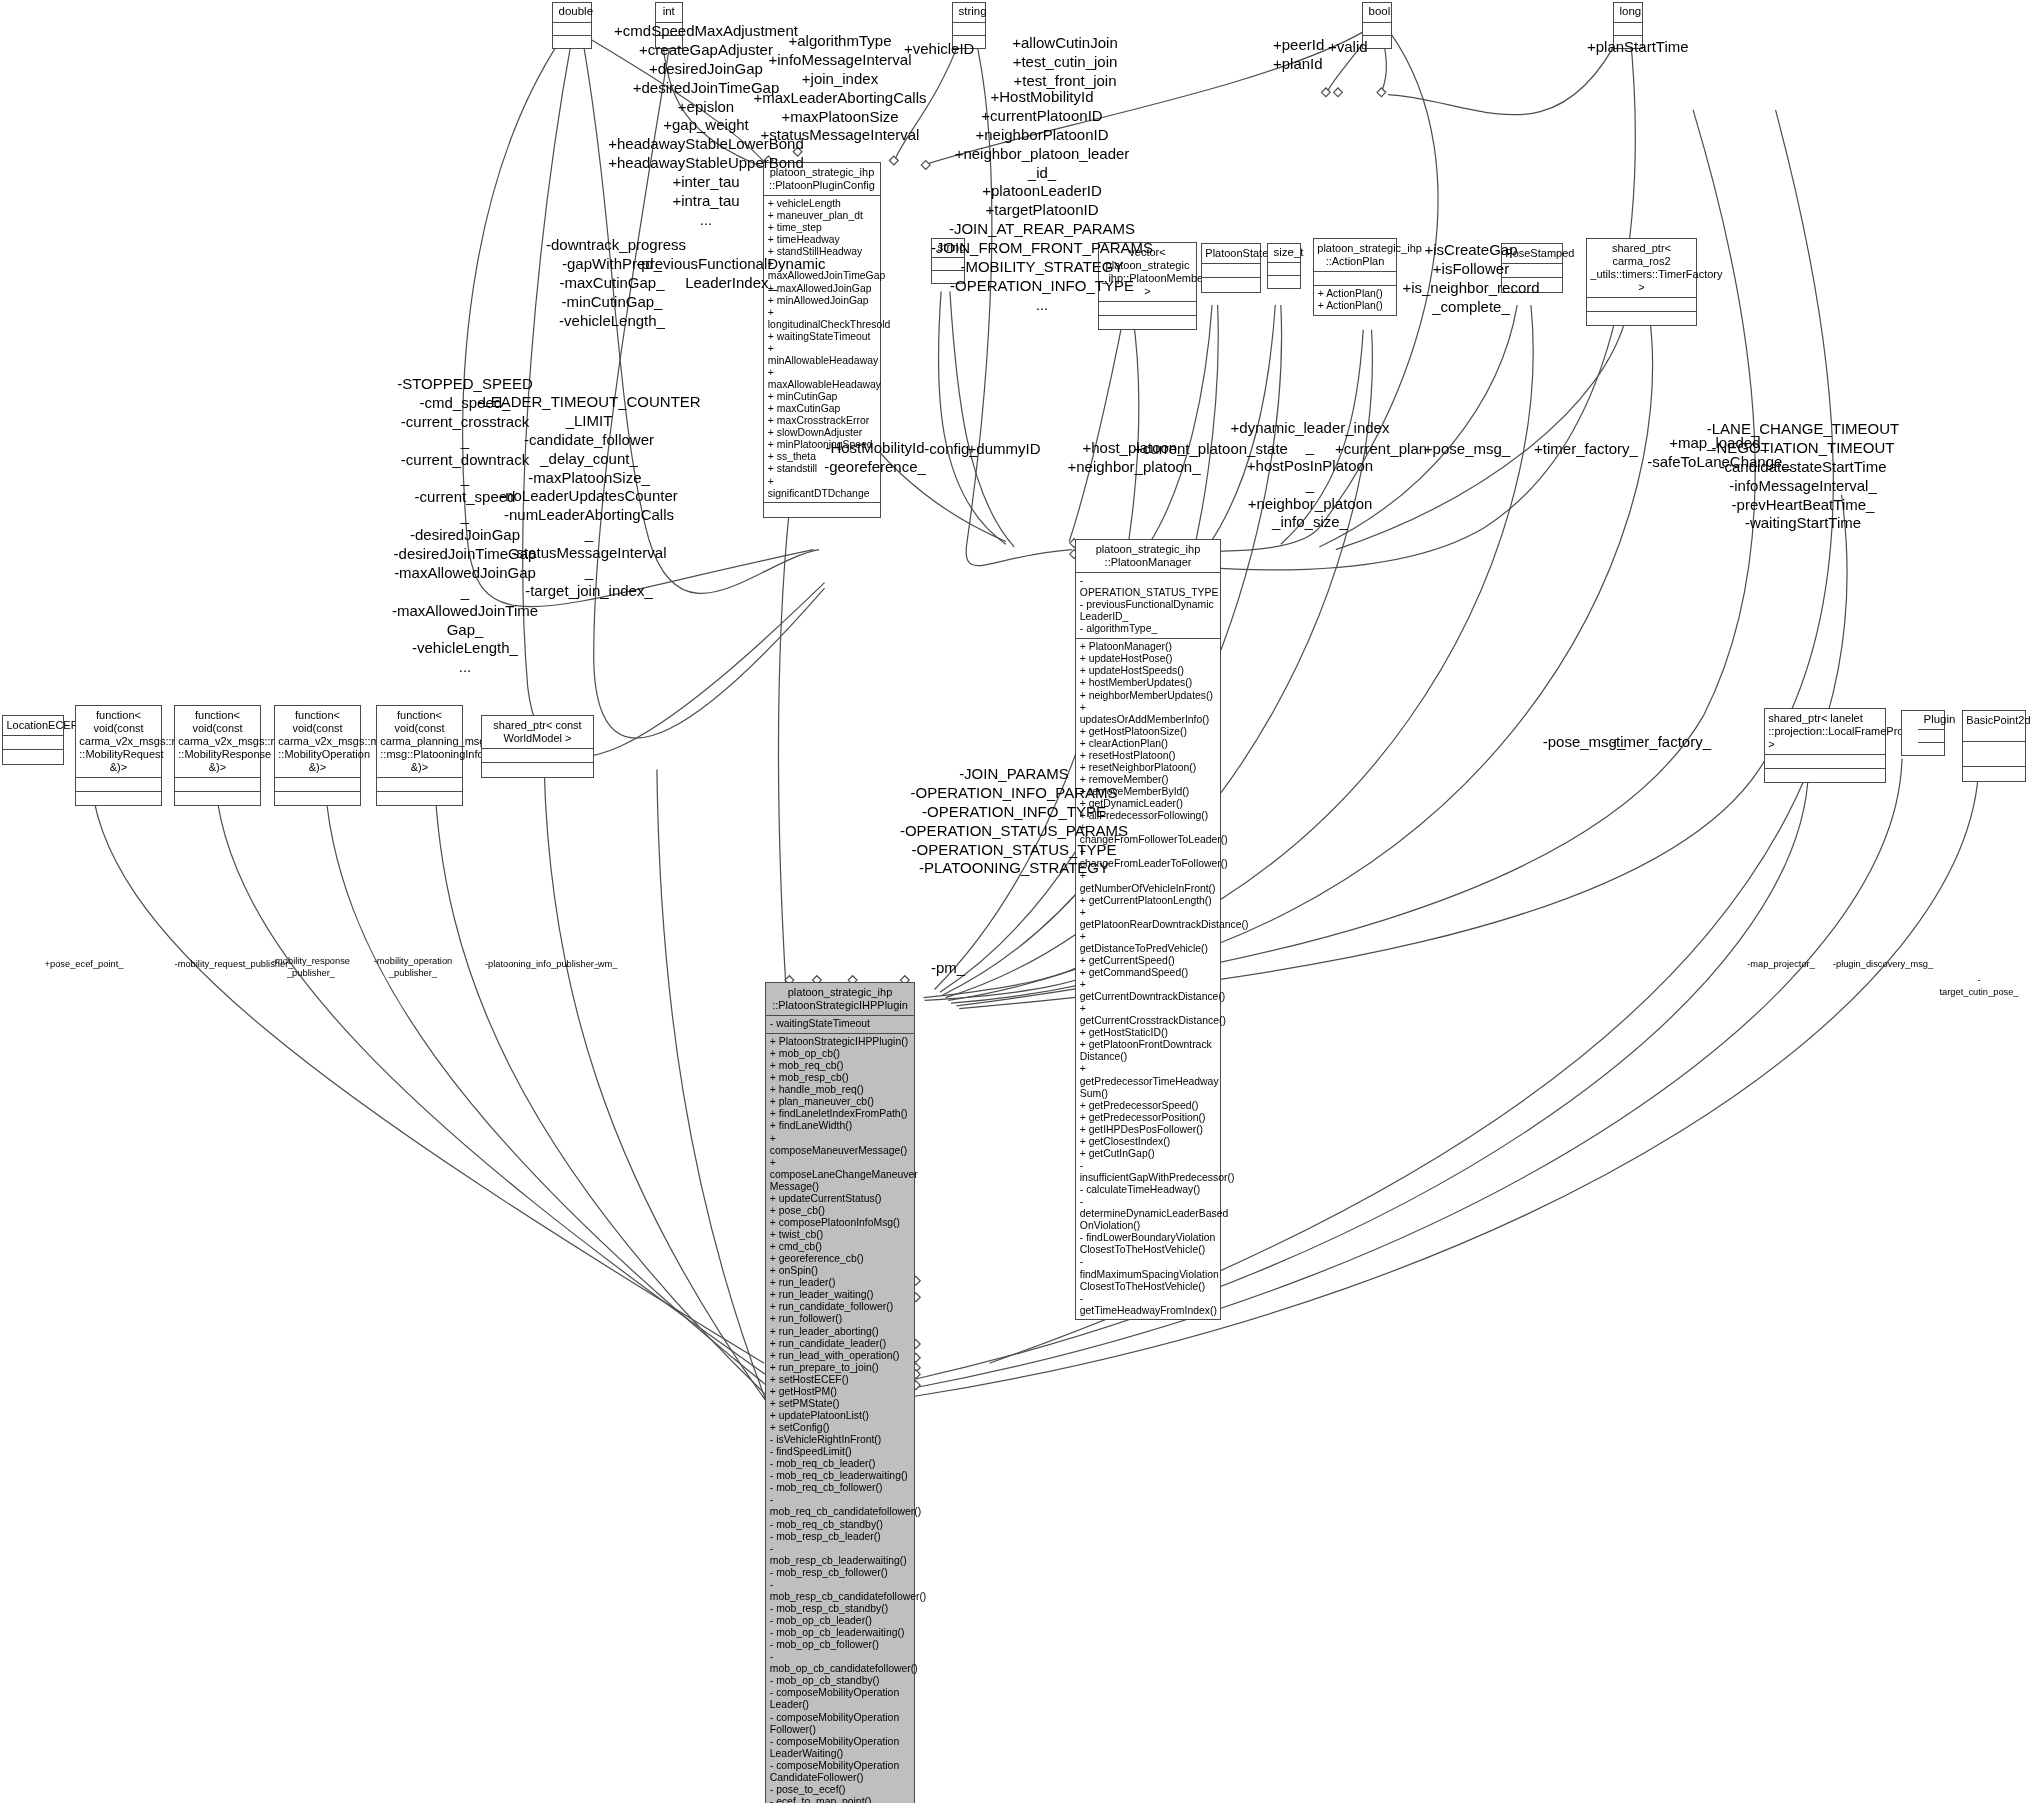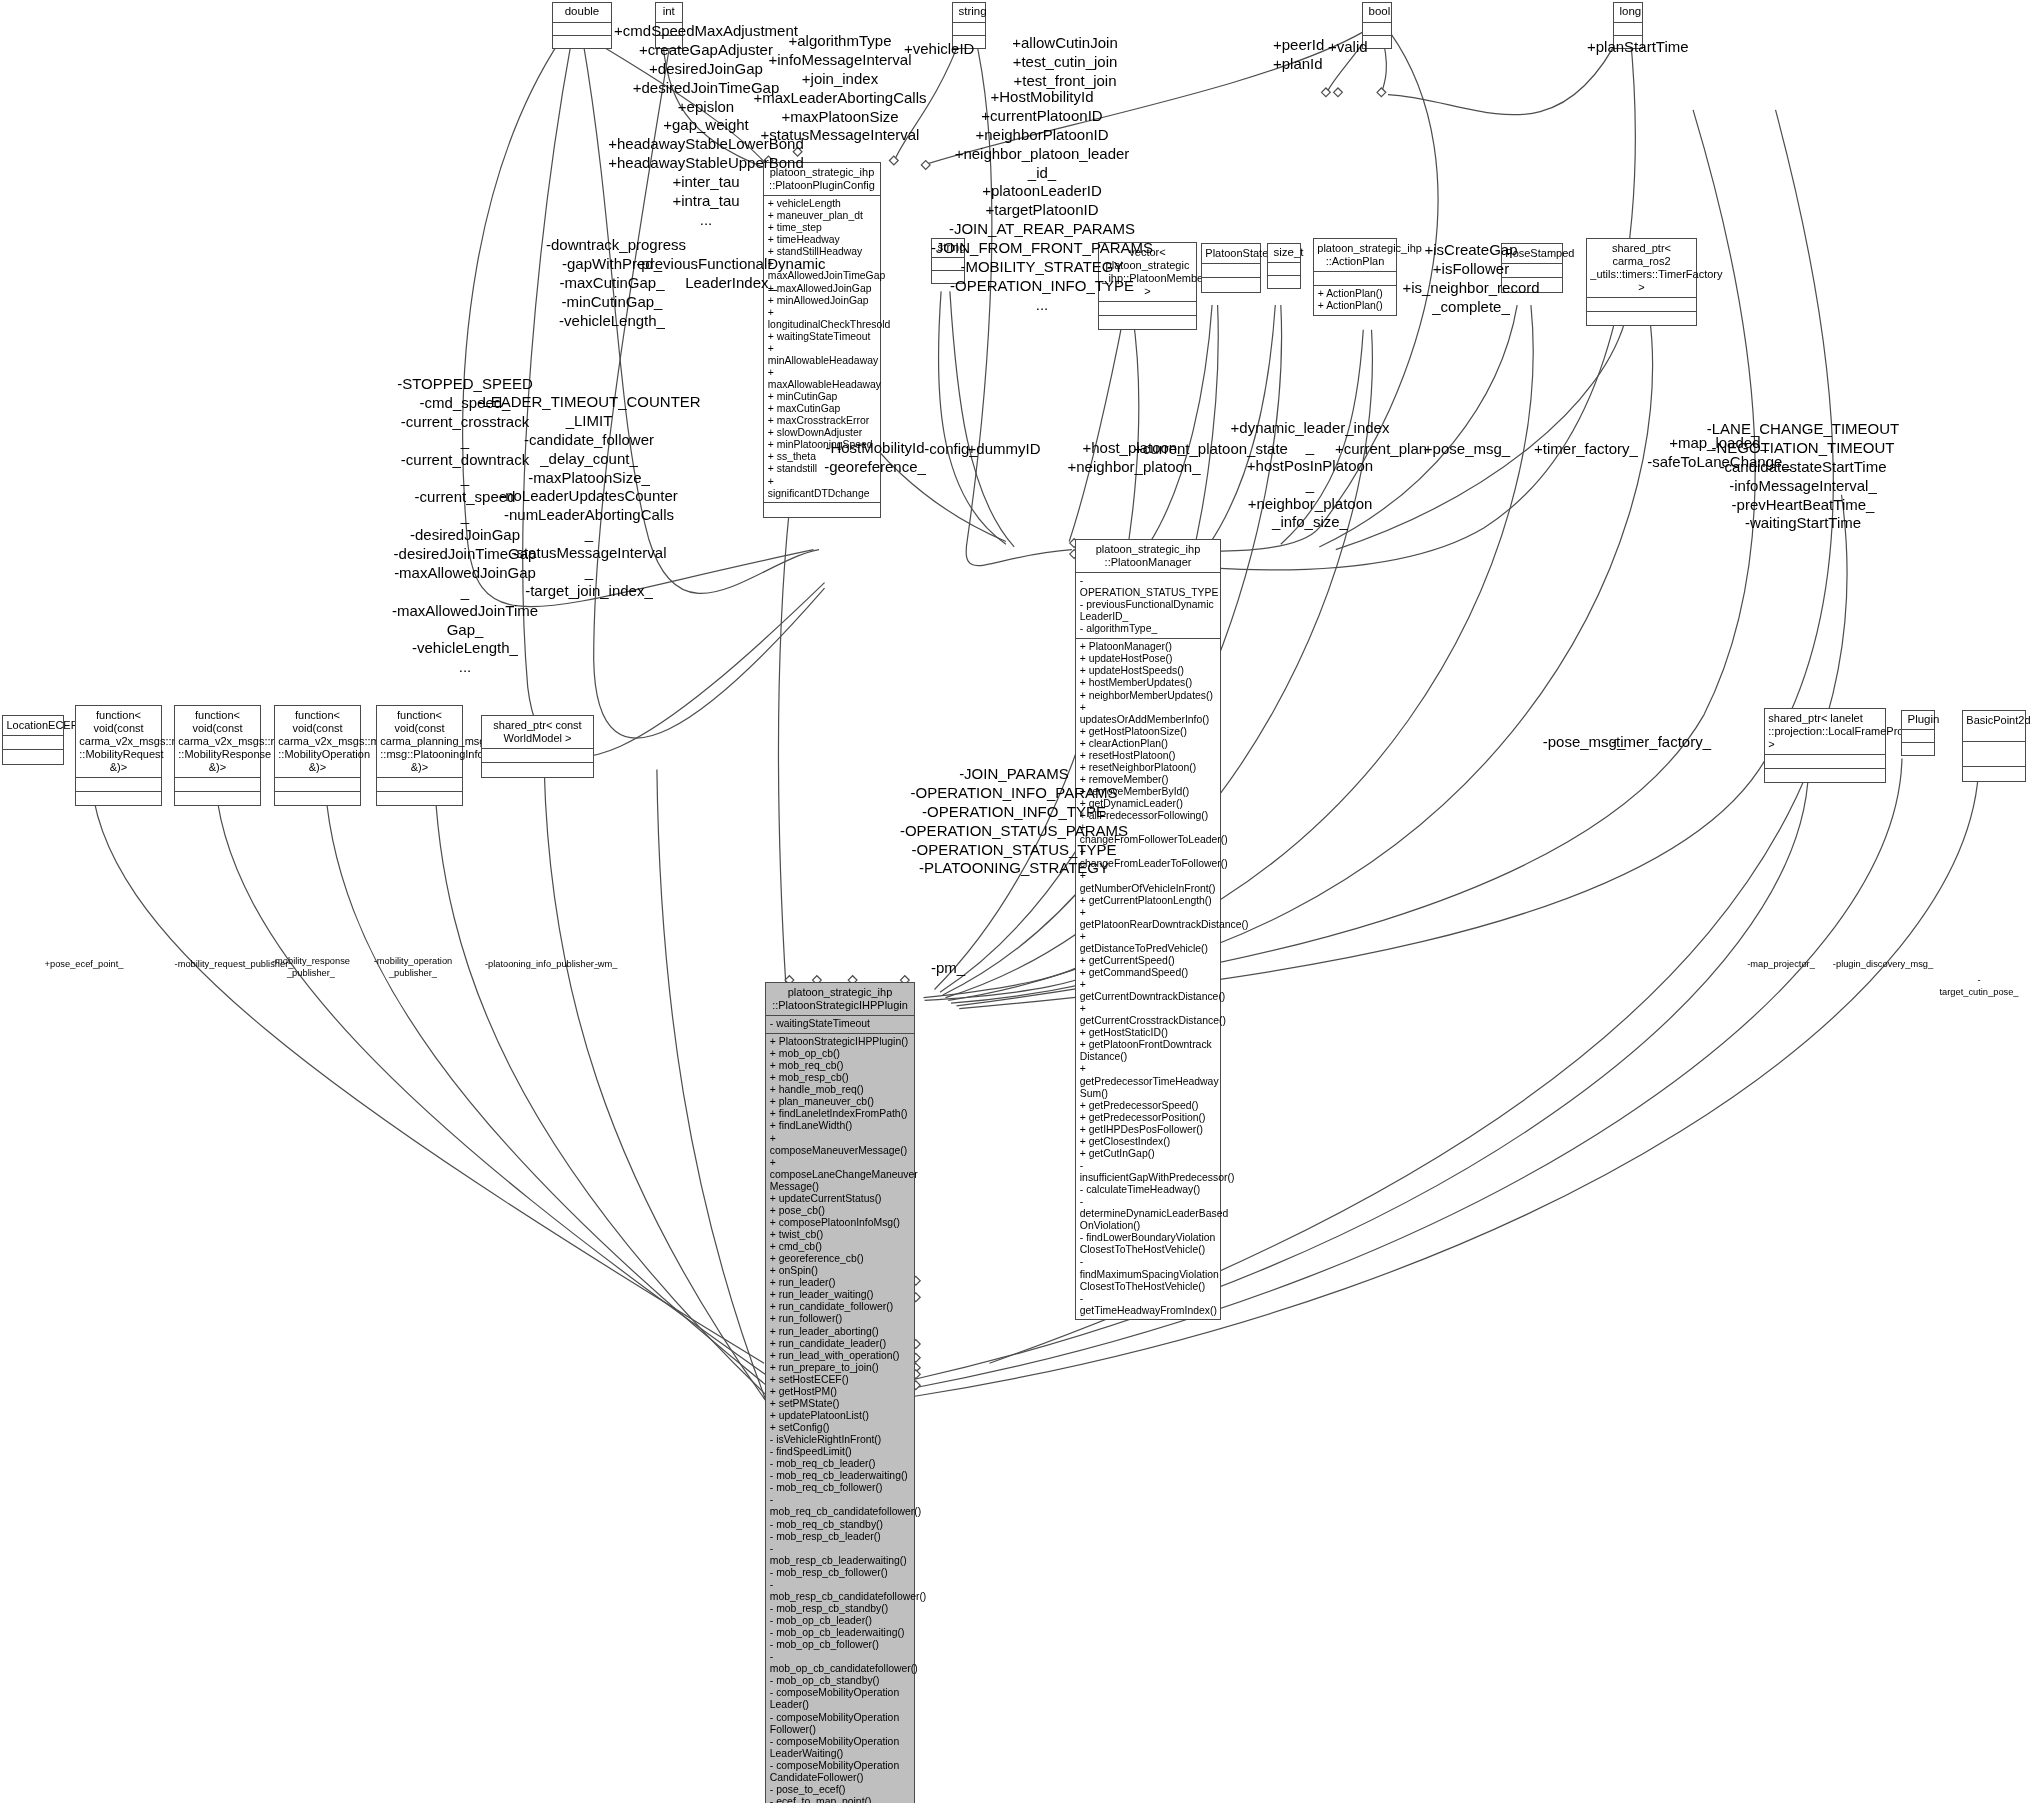--- a/index.html
+++ b/index.html
@@ -157,21 +157,21 @@
 
     <polygon class="diamond" points="1658,2330 1666,2322 1674,2330 1666,2338"></polygon>
     <polygon class="diamond" points="1658,2360 1666,2352 1674,2360 1666,2368"></polygon>
     <polygon class="diamond" points="1658,2445 1666,2437 1674,2445 1666,2453"></polygon>
     <polygon class="diamond" points="1658,2470 1666,2462 1674,2470 1666,2478"></polygon>
     <polygon class="diamond" points="1658,2488 1666,2480 1674,2488 1666,2496"></polygon>
     <polygon class="diamond" points="1658,2500 1666,2492 1674,2500 1666,2508"></polygon>
     <polygon class="diamond" points="1658,2520 1666,2512 1674,2520 1666,2528"></polygon>
   </svg>
 
-  <div class="node tiny" style="left:552px; top:2.2px; width:60px;">
+  <div class="node tiny" style="left:552px; top:2.2px; width:40px;">
     <div class="nm">double</div>
     <div class="sep empty"></div>
     <div class="sep empty"></div>
   </div>
 
   <div class="node tiny" style="left:655px; top:2.2px; width:27.5px;">
     <div class="nm">int</div>
     <div class="sep empty"></div>
     <div class="sep empty"></div>
   </div>
@@ -370,21 +370,21 @@
     <div class="sep empty"></div>
   </div>
 
   <div class="node" style="left:1764px; top:708px; width:122px;">
     <div class="nm indent">shared_ptr&lt; lanelet
 ::projection::LocalFrameProjector &gt;</div>
     <div class="sep empty"></div>
     <div class="sep empty"></div>
   </div>
 
-  <div class="node tiny" style="left:1901px; top:710px; width:34px;">
+  <div class="node tiny" style="left:1901px; top:710px; width:44px;padding-left:16px;">
     <div class="nm">Plugin</div>
     <div class="sep empty"></div>
     <div class="sep empty"></div>
   </div>
 
   <div class="node" style="left:1962px; top:710px; width:64px;gap:11px;">
     <div class="nm">BasicPoint2d</div>
     <div class="sep empty"></div>
     <div class="sep empty"></div>
   </div>

